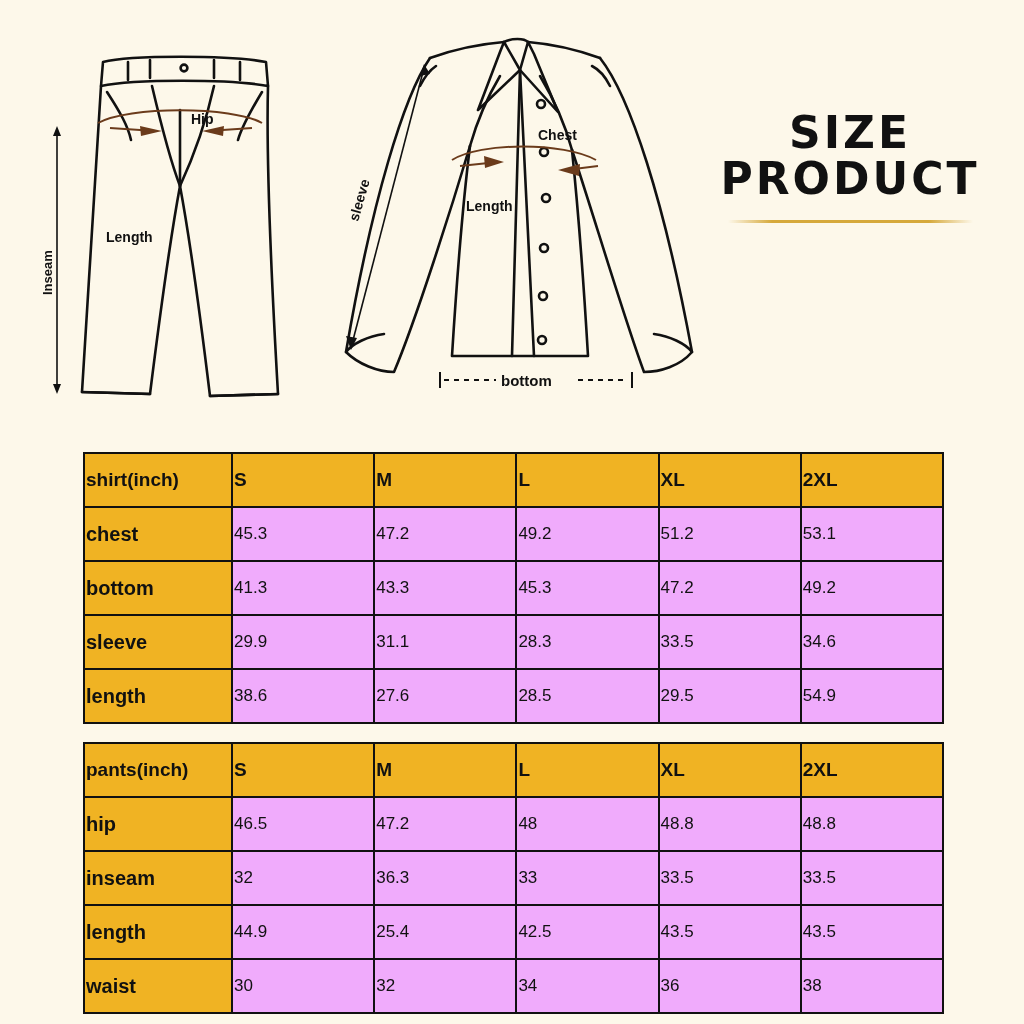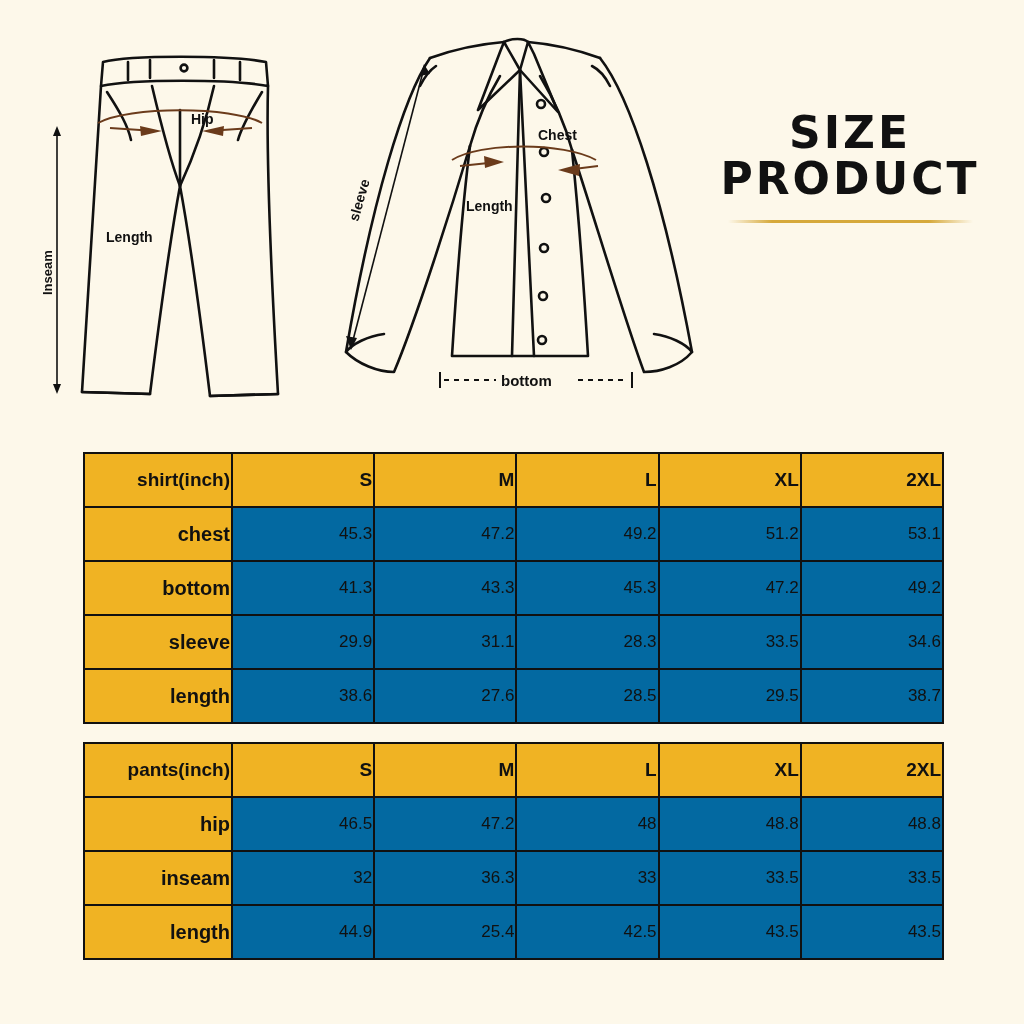--- a/index.html
+++ b/index.html
@@ -59,41 +59,41 @@
   #pants-table-wrap { top: 742px; border-radius: 23px; }
 
   table.size-table {
     border-collapse: collapse;
     width: 861px;
     table-layout: fixed;
   }
   table.size-table td, table.size-table th {
     border: 2px solid #111;
     height: 50px;
-    text-align: right;
+    text-align: left;
     vertical-align: middle;
     font-size: 17px;
   }
   table.size-table thead th {
     background: #f0b323;
     font-weight: bold;
     font-size: 19px;
     color: #111;
   }
   table.size-table thead th.corner {
     font-size: 19px;
   }
   table.size-table tbody th.rowhead {
     background: #f0b323;
     font-weight: bold;
     font-size: 20px;
     color: #111;
   }
   table.size-table tbody td {
-    background: #0369a1;
+    background: #f0abfc;
     font-size: 17px;
     color: #111;
   }
   .col-first { width: 144px; }
 </style>
 </head>
 <body>
 
 <div class="illustration">
   <svg class="svg-art" width="1024" height="440" viewBox="0 0 1024 440" xmlns="http://www.w3.org/2000/svg">
@@ -234,21 +234,21 @@
         <td>28.3</td>
         <td>33.5</td>
         <td>34.6</td>
       </tr>
       <tr>
         <th class="rowhead col-first">length</th>
         <td>38.6</td>
         <td>27.6</td>
         <td>28.5</td>
         <td>29.5</td>
-        <td>38.7</td>
+        <td>54.9</td>
       </tr>
     </tbody>
   </table>
 </div>
 
 <div class="table-wrap" id="pants-table-wrap">
   <table class="size-table">
     <thead>
       <tr>
         <th class="corner col-first">pants(inch)</th>
@@ -277,15 +277,23 @@
         <td>33.5</td>
       </tr>
       <tr>
         <th class="rowhead col-first">length</th>
         <td>44.9</td>
         <td>25.4</td>
         <td>42.5</td>
         <td>43.5</td>
         <td>43.5</td>
       </tr>
+      <tr>
+        <th class="rowhead col-first">waist</th>
+        <td>30</td>
+        <td>32</td>
+        <td>34</td>
+        <td>36</td>
+        <td>38</td>
+      </tr>
     </tbody>
   </table>
 </div>
 
 </body></html>

